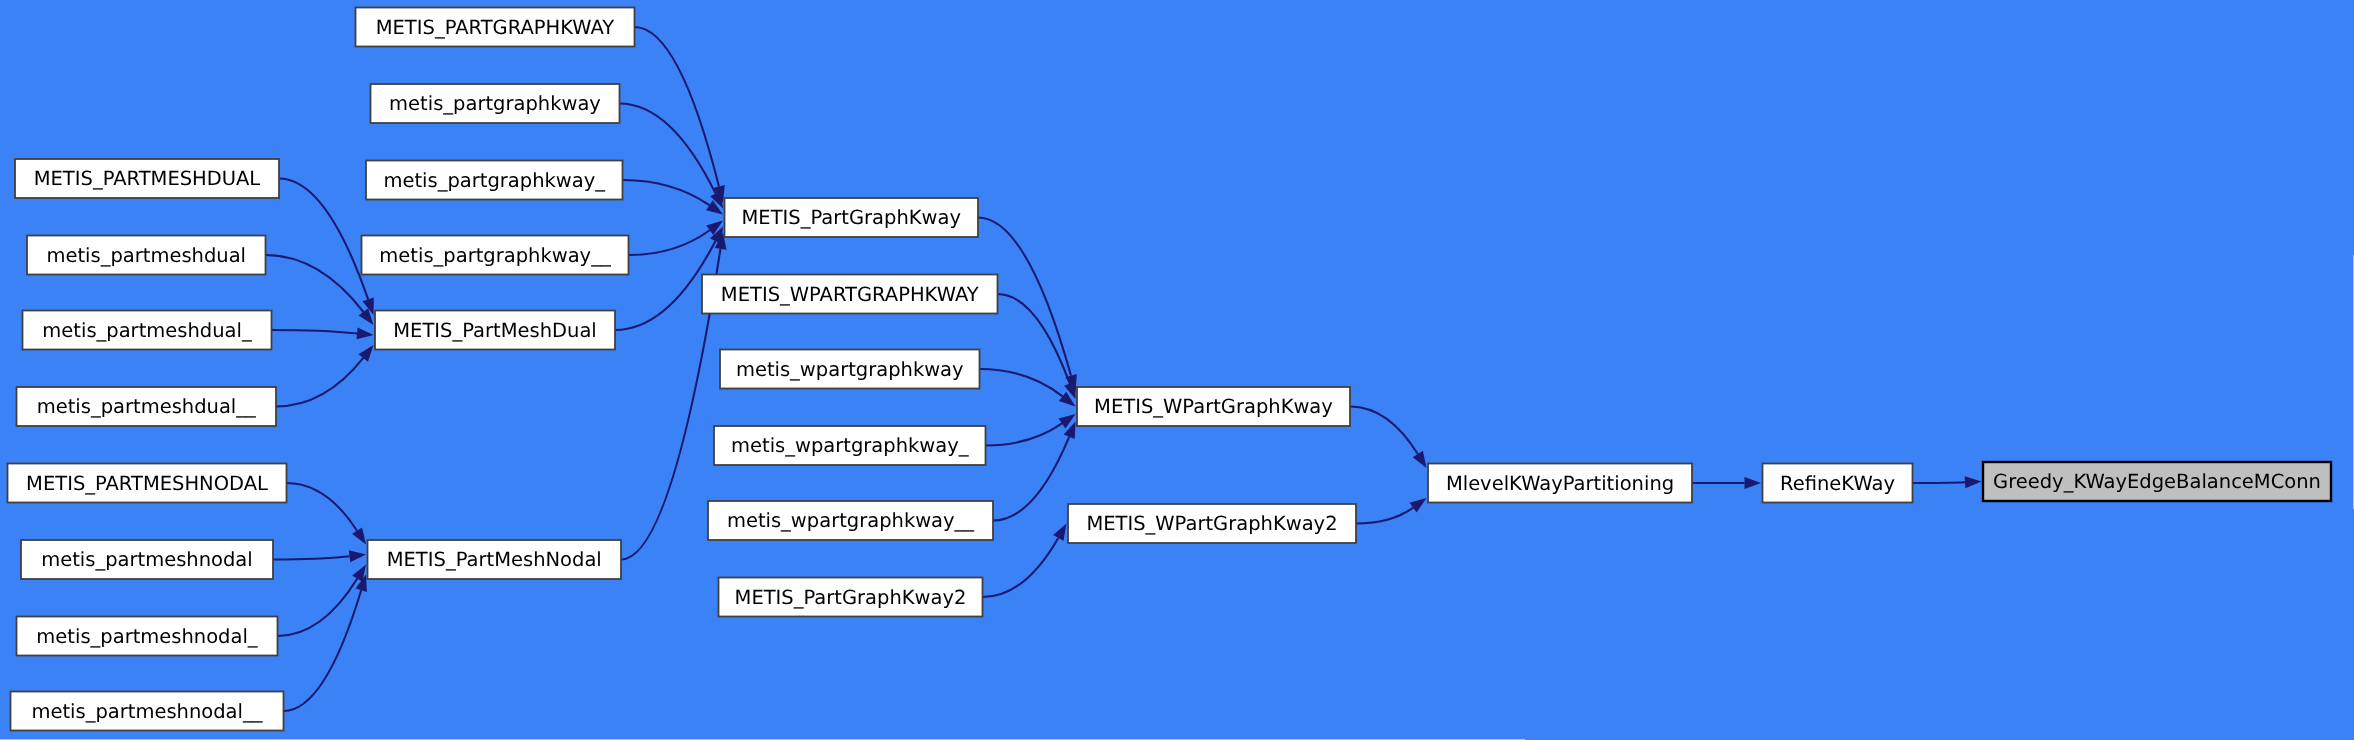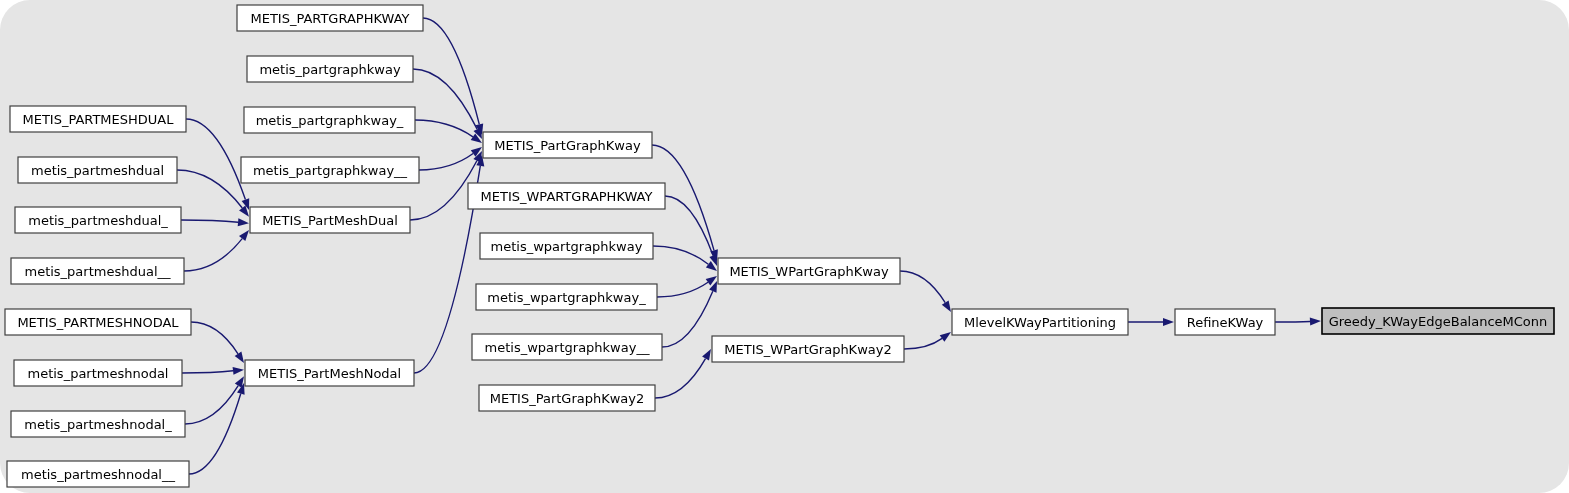--- a/index.html
+++ b/index.html
@@ -4,23 +4,22 @@
 <style>
   html, body {
     margin: 0;
     padding: 0;
     background: #ffffff;
   }
   .canvas {
     position: relative;
     width: 1569px;
     height: 493px;
-    background: #e5e5e5;
+    background: #3b82f6;
     font-family: "DejaVu Sans", "Liberation Sans", sans-serif;
-    border-radius: 30px;
   }
   svg { display: block; }
   .node-label {
     font-family: "DejaVu Sans", "Liberation Sans", sans-serif;
     font-size: 13px;
     fill: #000000;
   }
   .node-rect { cursor: pointer; }
   .node-rect.target { cursor: default; }
 </style>

